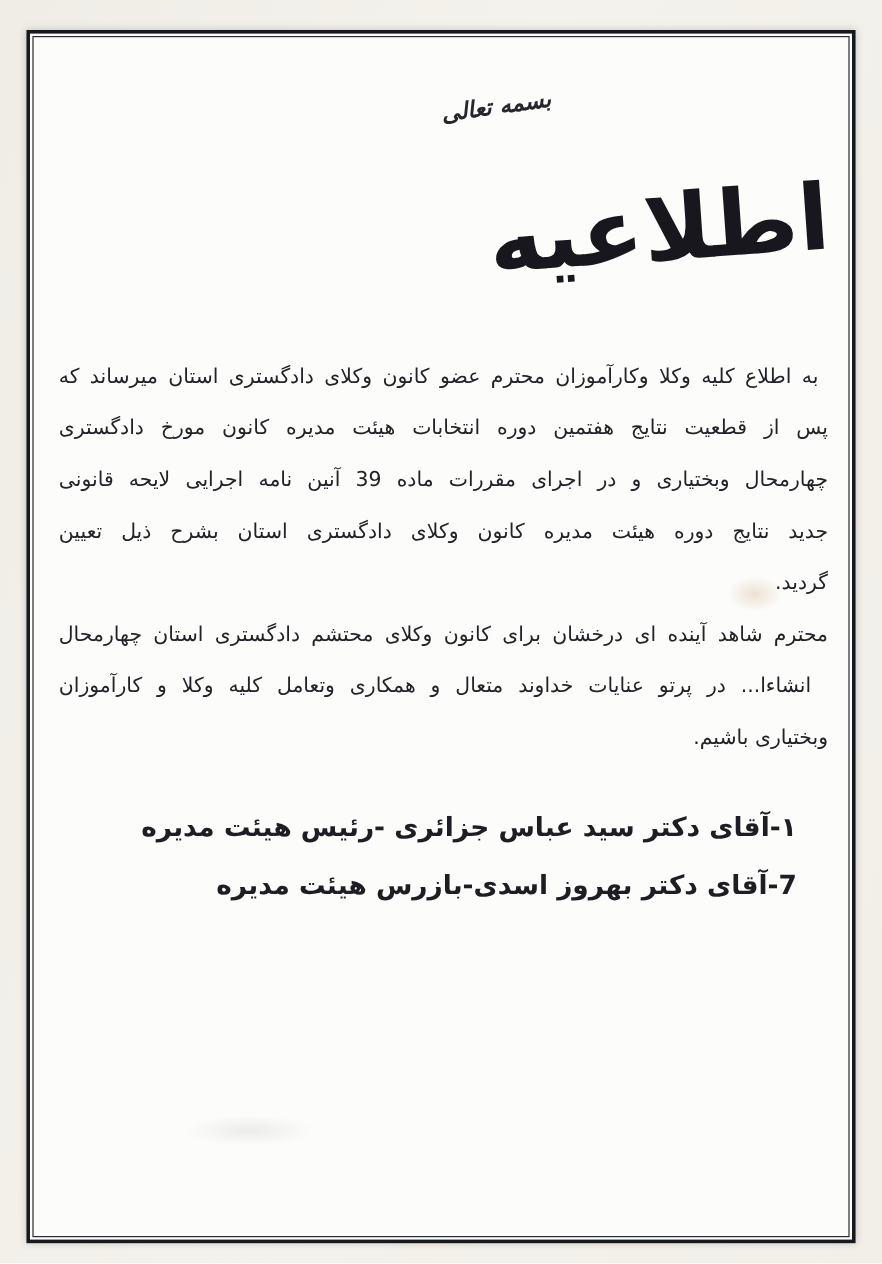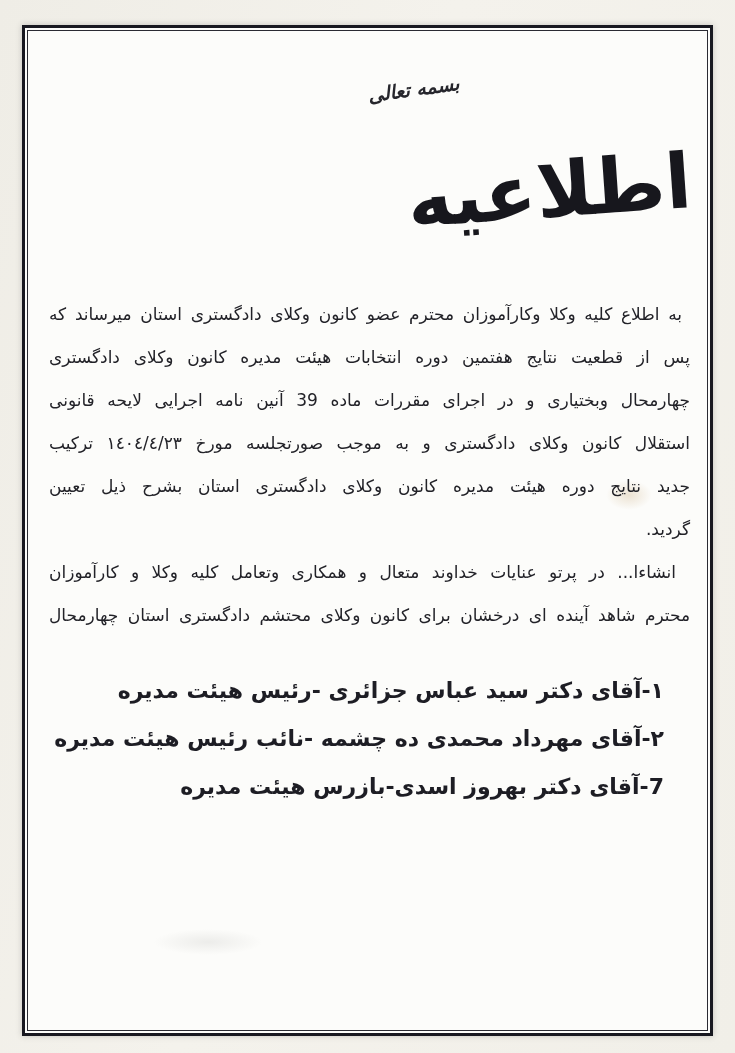--- a/index.html
+++ b/index.html
@@ -106,32 +106,31 @@
   </div>
 
   <div class="bismillah">بسمه تعالی</div>
 
   <div class="main-title">اطلاعیه</div>
 
   <div class="content">
 
     <div>
       <div class="jline first-p1">به اطلاع کلیه وکلا وکارآموزان محترم عضو کانون وکلای دادگستری استان میرساند که</div>
-      <div class="jline">پس از قطعیت نتایج هفتمین دوره انتخابات هیئت مدیره کانون وکلای دادگستری</div>
+      <div class="jline">پس از قطعیت نتایج هفتمین دوره انتخابات هیئت مدیره کانون مورخ دادگستری</div>
       <div class="jline">چهارمحال وبختیاری و در اجرای مقررات ماده 39 آنین نامه اجرایی لایحه قانونی</div>
-      <div class="jline">استقلال کانون وکلای دادگستری و به موجب صورتجلسه مورخ ١٤٠٤/٤/٢٣ ترکیب</div>
       <div class="jline">جدید نتایج دوره هیئت مدیره کانون وکلای دادگستری استان بشرح ذیل تعیین</div>
       <div class="jline last-line">گردید.</div>
     </div>
 
     <div>
+      <div class="jline">محترم شاهد آینده ای درخشان برای کانون وکلای محتشم دادگستری استان چهارمحال</div>
       <div class="jline first-p2">انشاءا... در پرتو عنایات خداوند متعال و همکاری وتعامل کلیه وکلا و کارآموزان</div>
-      <div class="jline">محترم شاهد آینده ای درخشان برای کانون وکلای محتشم دادگستری استان چهارمحال</div>
+      <div class="jline last-line">وبختیاری باشیم.</div>
     </div>
 
     <div class="members">
       <div class="member">١-آقای دکتر سید عباس جزائری -رئیس هیئت مدیره</div>
-      <div class="member">٢-آقای مهرداد محمدی ده چشمه -نائب رئیس هیئت مدیره</div>
       <div class="member">7-آقای دکتر بهروز اسدی-بازرس هیئت مدیره</div>
     </div>
 
   </div>
 </div>
 
 </body></html>

